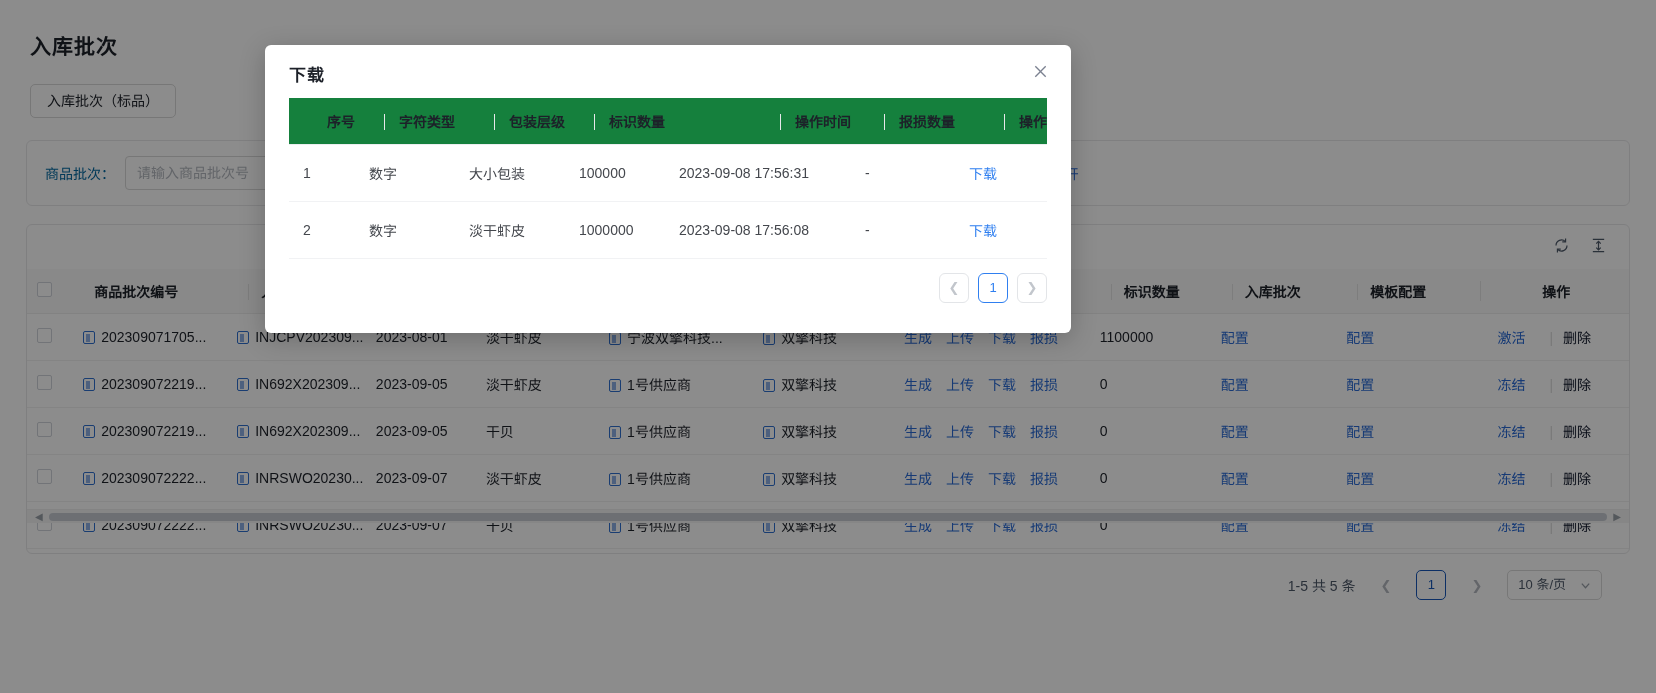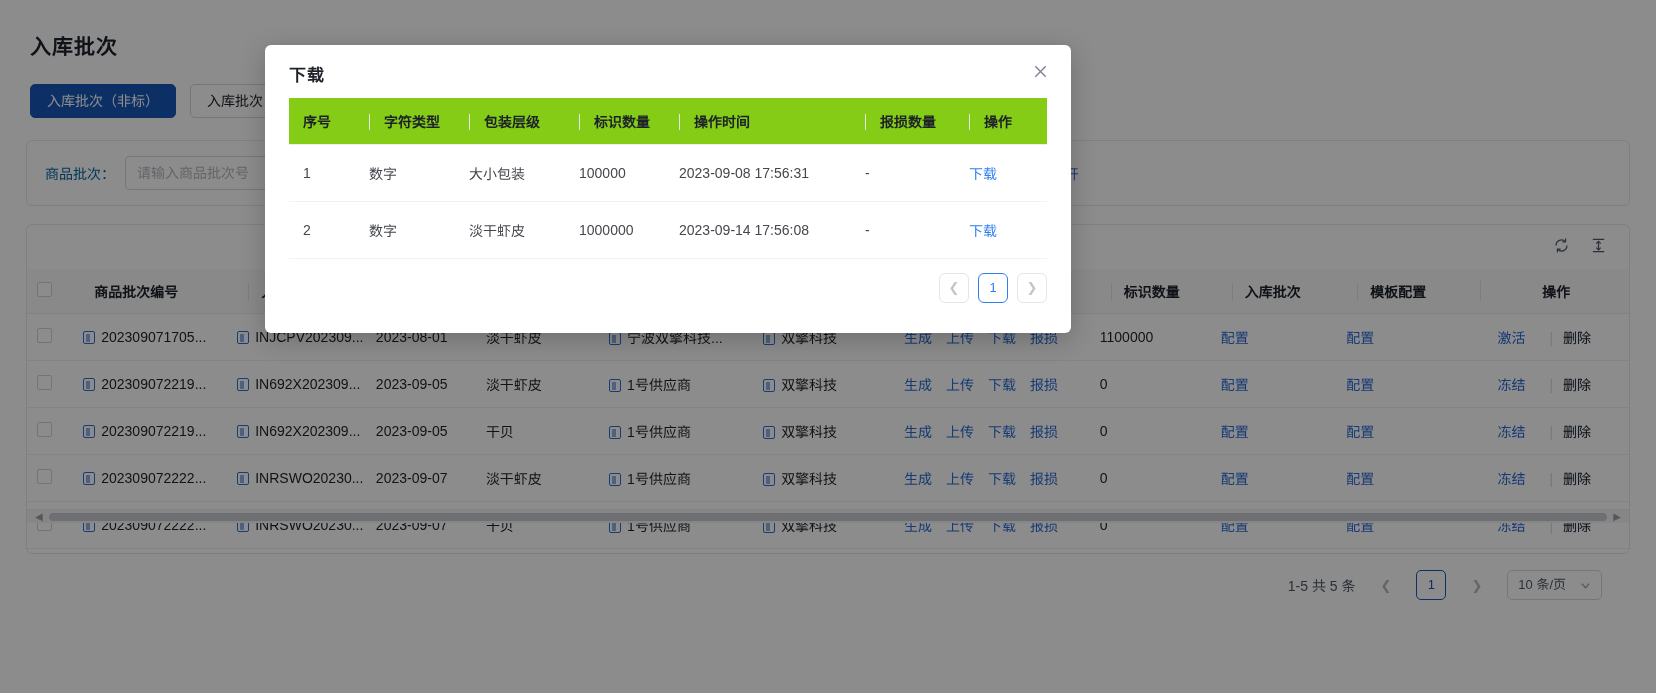--- a/index.html
+++ b/index.html
@@ -212,23 +212,23 @@
     letter-spacing: 1px;
   }
   .modal-close {
     font-size: 19px; color: #7b8190; line-height: 1; cursor: pointer;
     margin-top: 2px;
   }
   .modal-body { padding: 0 24px; }
   .mtbl { width: 100%; border-collapse: collapse; table-layout: fixed; }
   .mtbl th {
     font-size: 14px; font-weight: bold; color: #1d2129;
-    text-align: left;
+    text-align: right;
     padding: 13px 0 13px 14px;
-    background: #84cc16;
+    background: #15803d;
     border-bottom: 1px solid #eceef0;
     white-space: nowrap;
   }
   .mtbl th .sep { border-left: 1px solid #e6e8ea; padding-left: 14px; }
   .mtbl th.first .sep { border-left: none; padding-left: 0; }
   .mtbl td {
     font-size: 14px; color: #44474d;
     padding: 18px 0 18px 14px;
     border-bottom: 1px solid #f1f2f4;
     white-space: nowrap;
@@ -250,21 +250,20 @@
 </style>
 </head>
 <body>
 
 <div id="bg-page">
   <div class="page-inner">
 
     <div class="page-title">入库批次</div>
 
     <div class="tab-row">
-      <button class="tab-btn active">入库批次（非标）</button>
       <button class="tab-btn">入库批次（标品）</button>
     </div>
 
     <div class="search-panel">
       <span class="field-label">商品批次：</span>
       <input class="text-input input-batch" placeholder="请输入商品批次号" style="">
       <div class="date-input">
         <input class="text-input" style="width: 330px;" placeholder="">
         <span class="cal">
           <svg width="15" height="15" viewBox="0 0 16 16" fill="none" stroke="#b9bcc2" stroke-width="1.2">
@@ -482,21 +481,21 @@
             <td>100000</td>
             <td>2023-09-08 17:56:31</td>
             <td>-</td>
             <td class="dl"><a>下载</a></td>
           </tr>
           <tr>
             <td>2</td>
             <td>数字</td>
             <td>淡干虾皮</td>
             <td>1000000</td>
-            <td>2023-09-14 17:56:08</td>
+            <td>2023-09-08 17:56:08</td>
             <td>-</td>
             <td class="dl"><a>下载</a></td>
           </tr>
         </tbody>
     </table>
   </div>
 
   <div class="modal-pager">
     <span class="mpg">❮</span>
     <span class="mpg cur">1</span>

